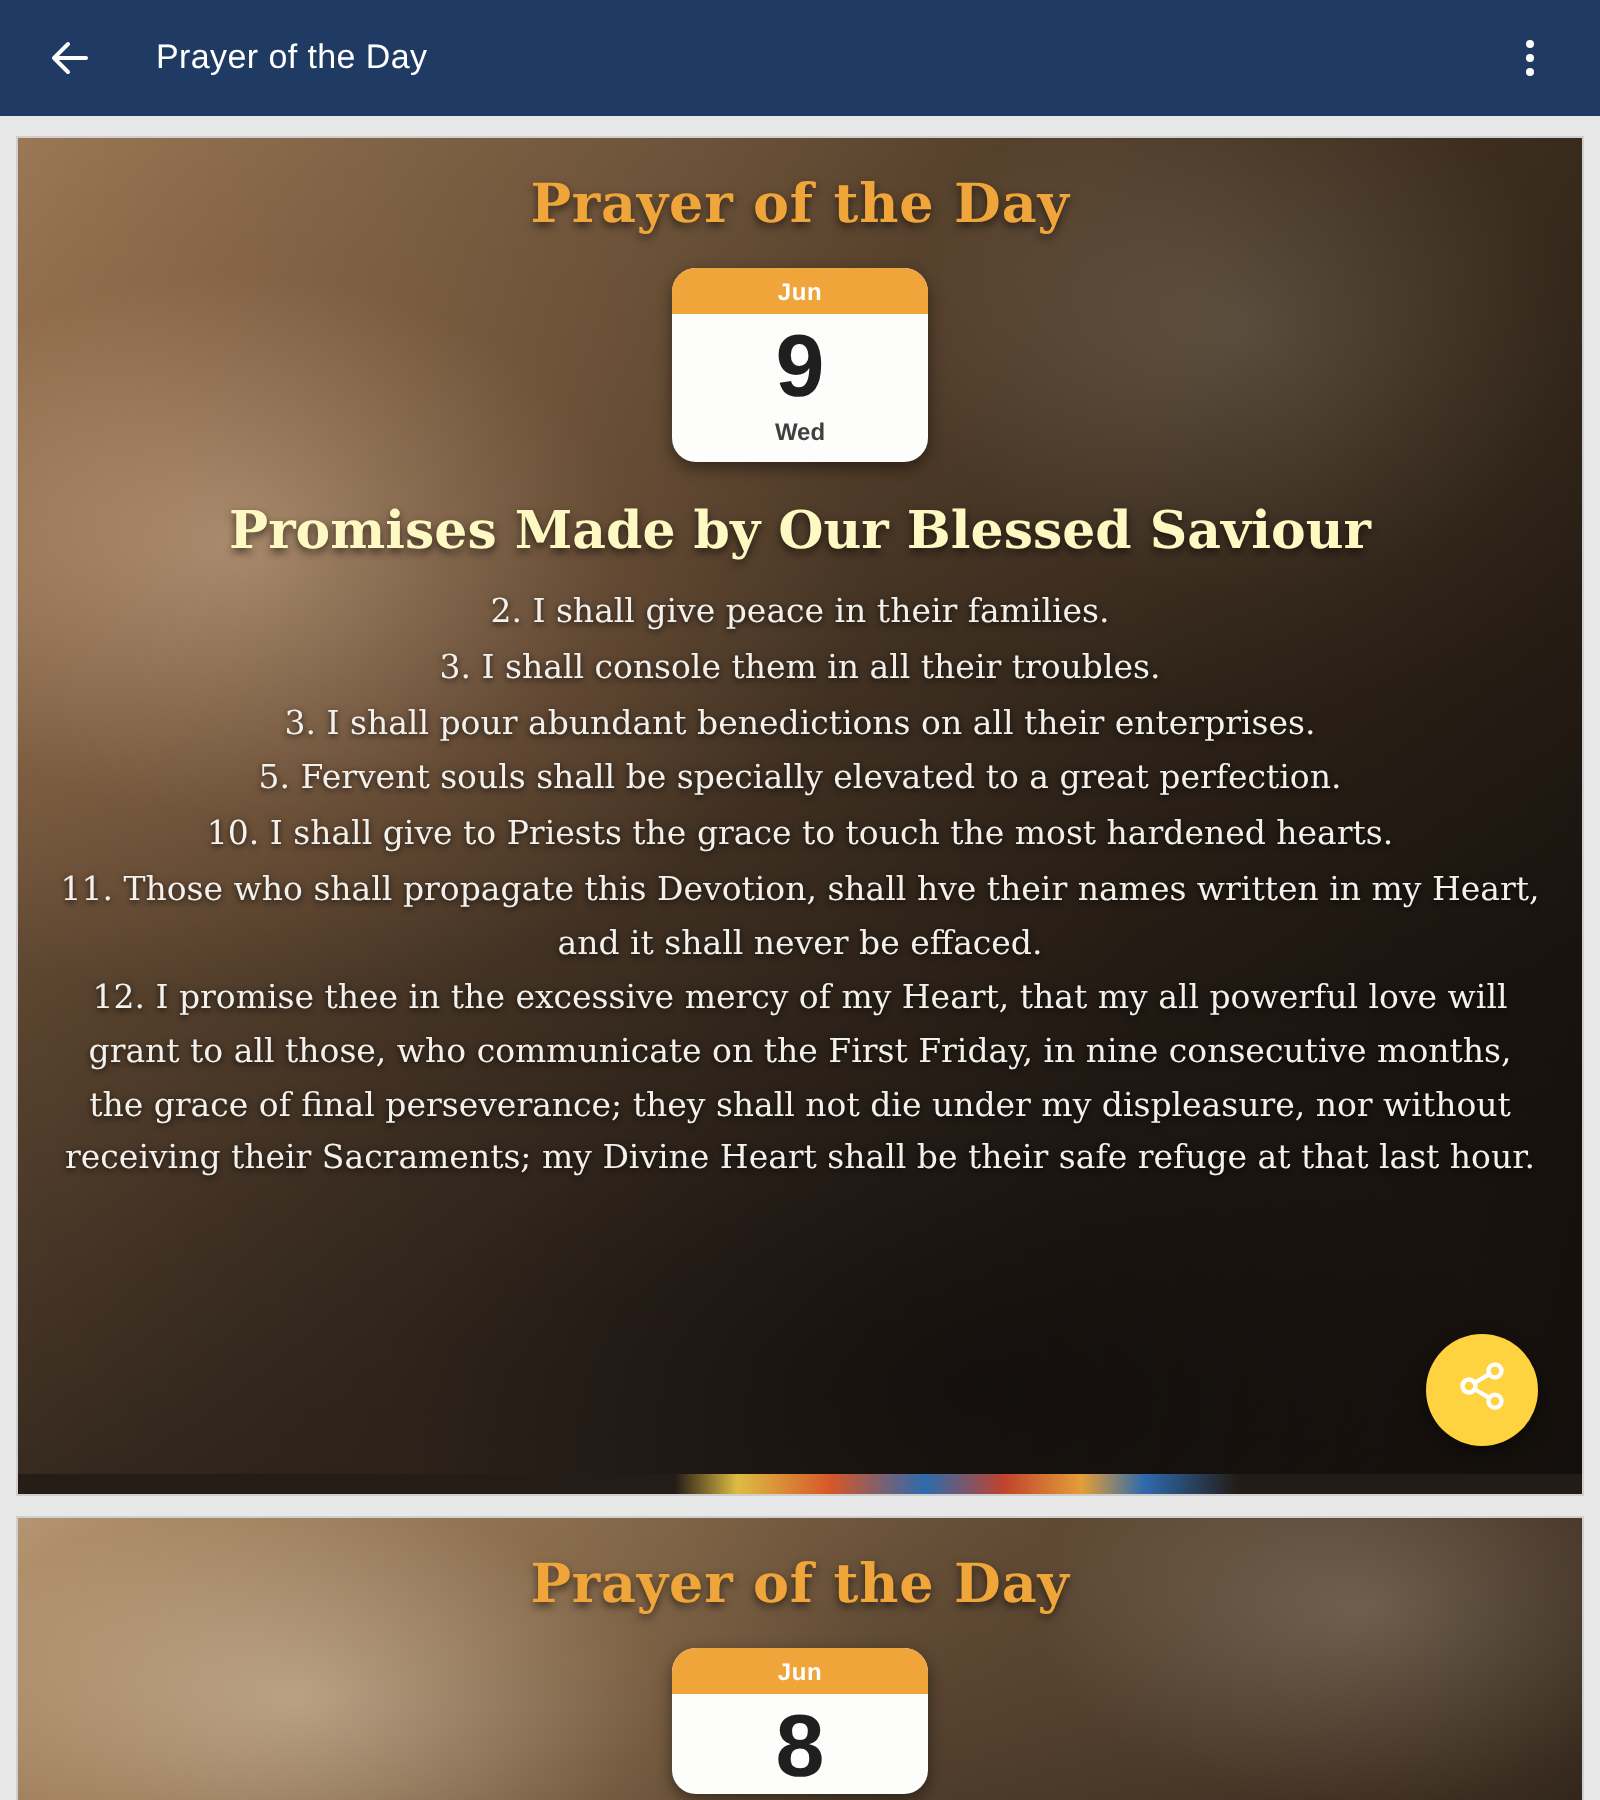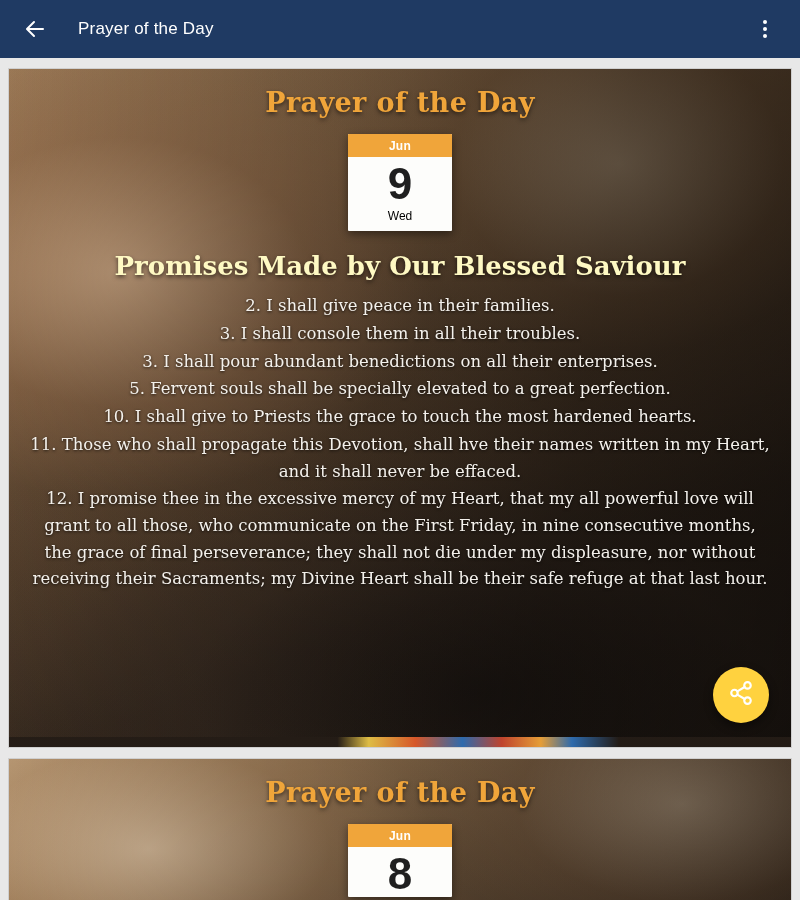--- a/index.html
+++ b/index.html
@@ -113,47 +113,47 @@
     font-family: "DejaVu Serif", serif;
     color: #f0a53a;
     font-size: 27px;
     font-weight: 700;
     letter-spacing: 0.4px;
     text-shadow: 0 2px 4px rgba(0,0,0,0.55);
   }
 
   
   .calendar {
-    width: 104px;
+    width: 128px;
     margin: 16px auto 0 auto;
     background: #fdfdfb;
-    border-radius: 1px;
+    border-radius: 12px;
     box-shadow: 0 3px 8px rgba(0,0,0,0.45);
     overflow: hidden;
   }
   .calendar .cal-month {
     background: #f0a53a;
     color: #ffffff;
     font-size: 12px;
     font-weight: 700;
     padding: 5px 0 4px 0;
     letter-spacing: 0.3px;
   }
   .calendar .cal-day {
     color: #1f1f1f;
     font-size: 44px;
     font-weight: 700;
     line-height: 1.05;
     padding: 4px 0 0 0;
     font-family: "Liberation Sans", sans-serif;
   }
   .calendar .cal-weekday {
-    color: #000000;
+    color: #404040;
     font-size: 12px;
-    font-weight: 400;
+    font-weight: 700;
     padding: 2px 0 8px 0;
   }
 
   
   .prayer-heading {
     font-family: "DejaVu Serif", serif;
     color: #fef9c3;
     font-size: 26px;
     font-weight: 700;
     margin-top: 20px;

